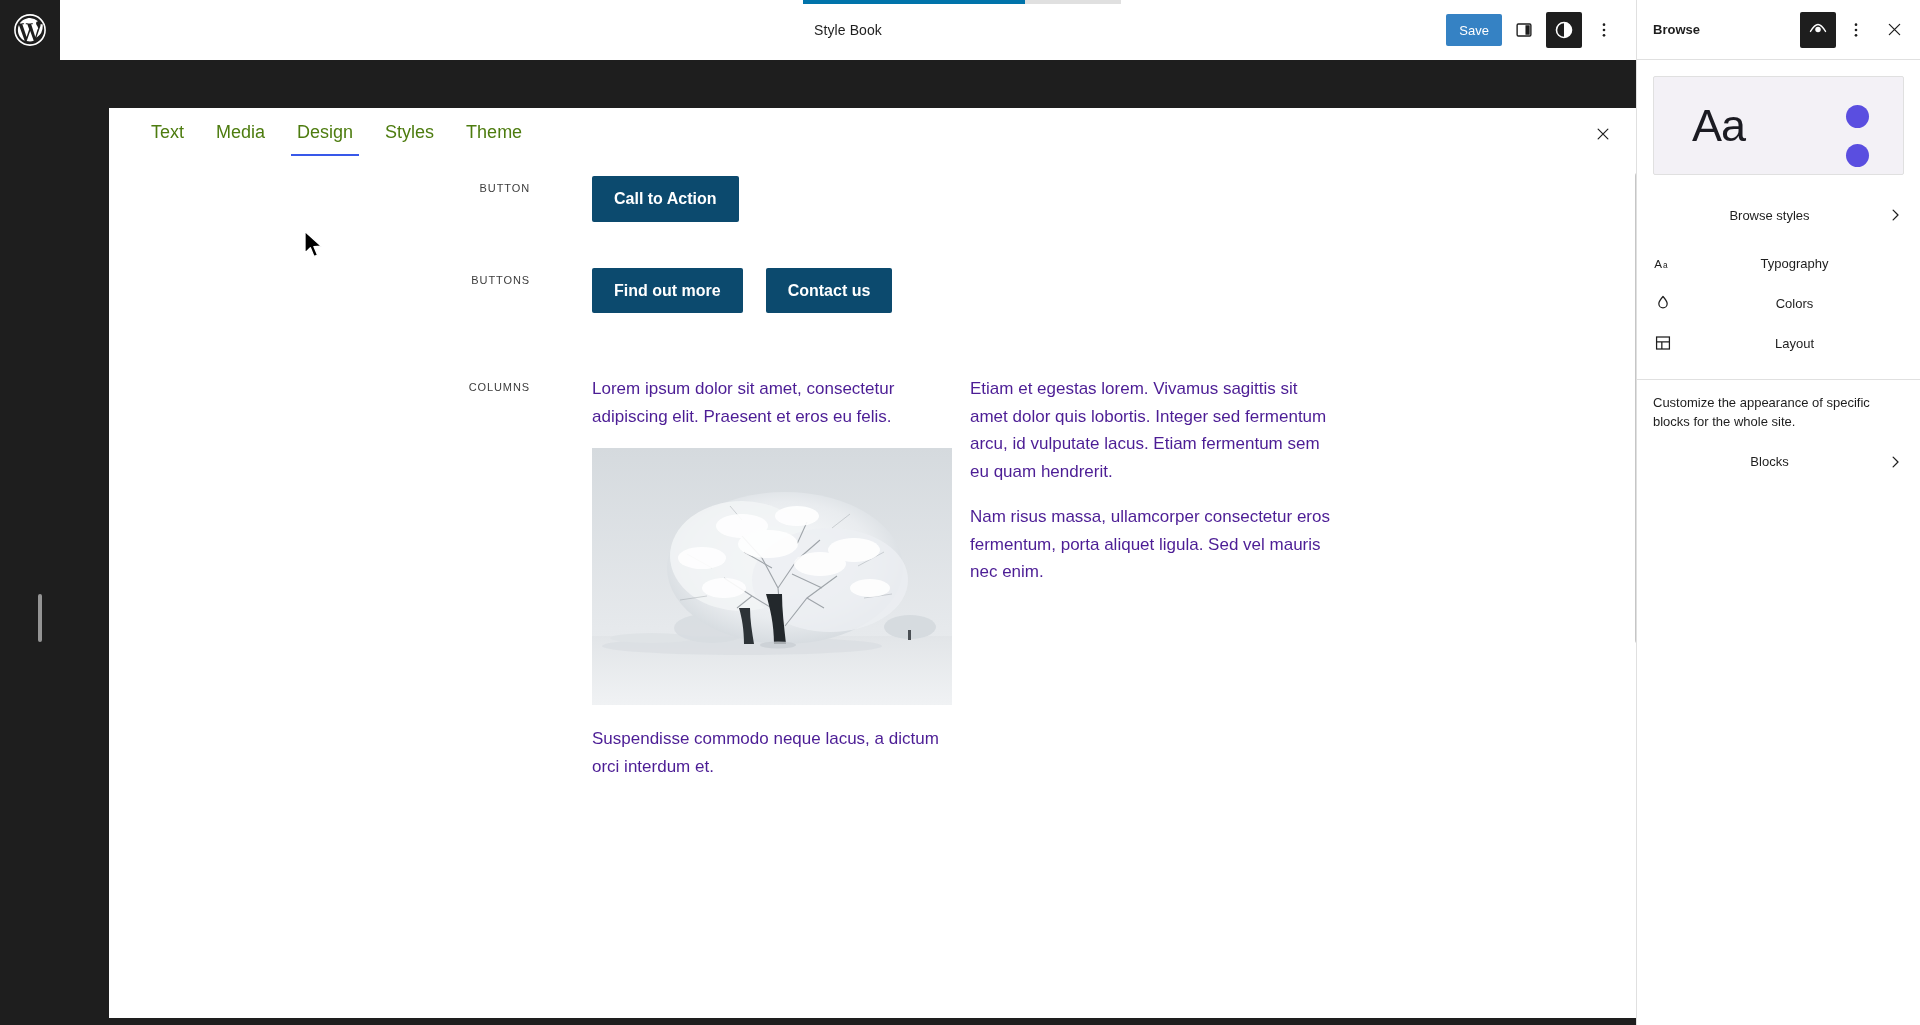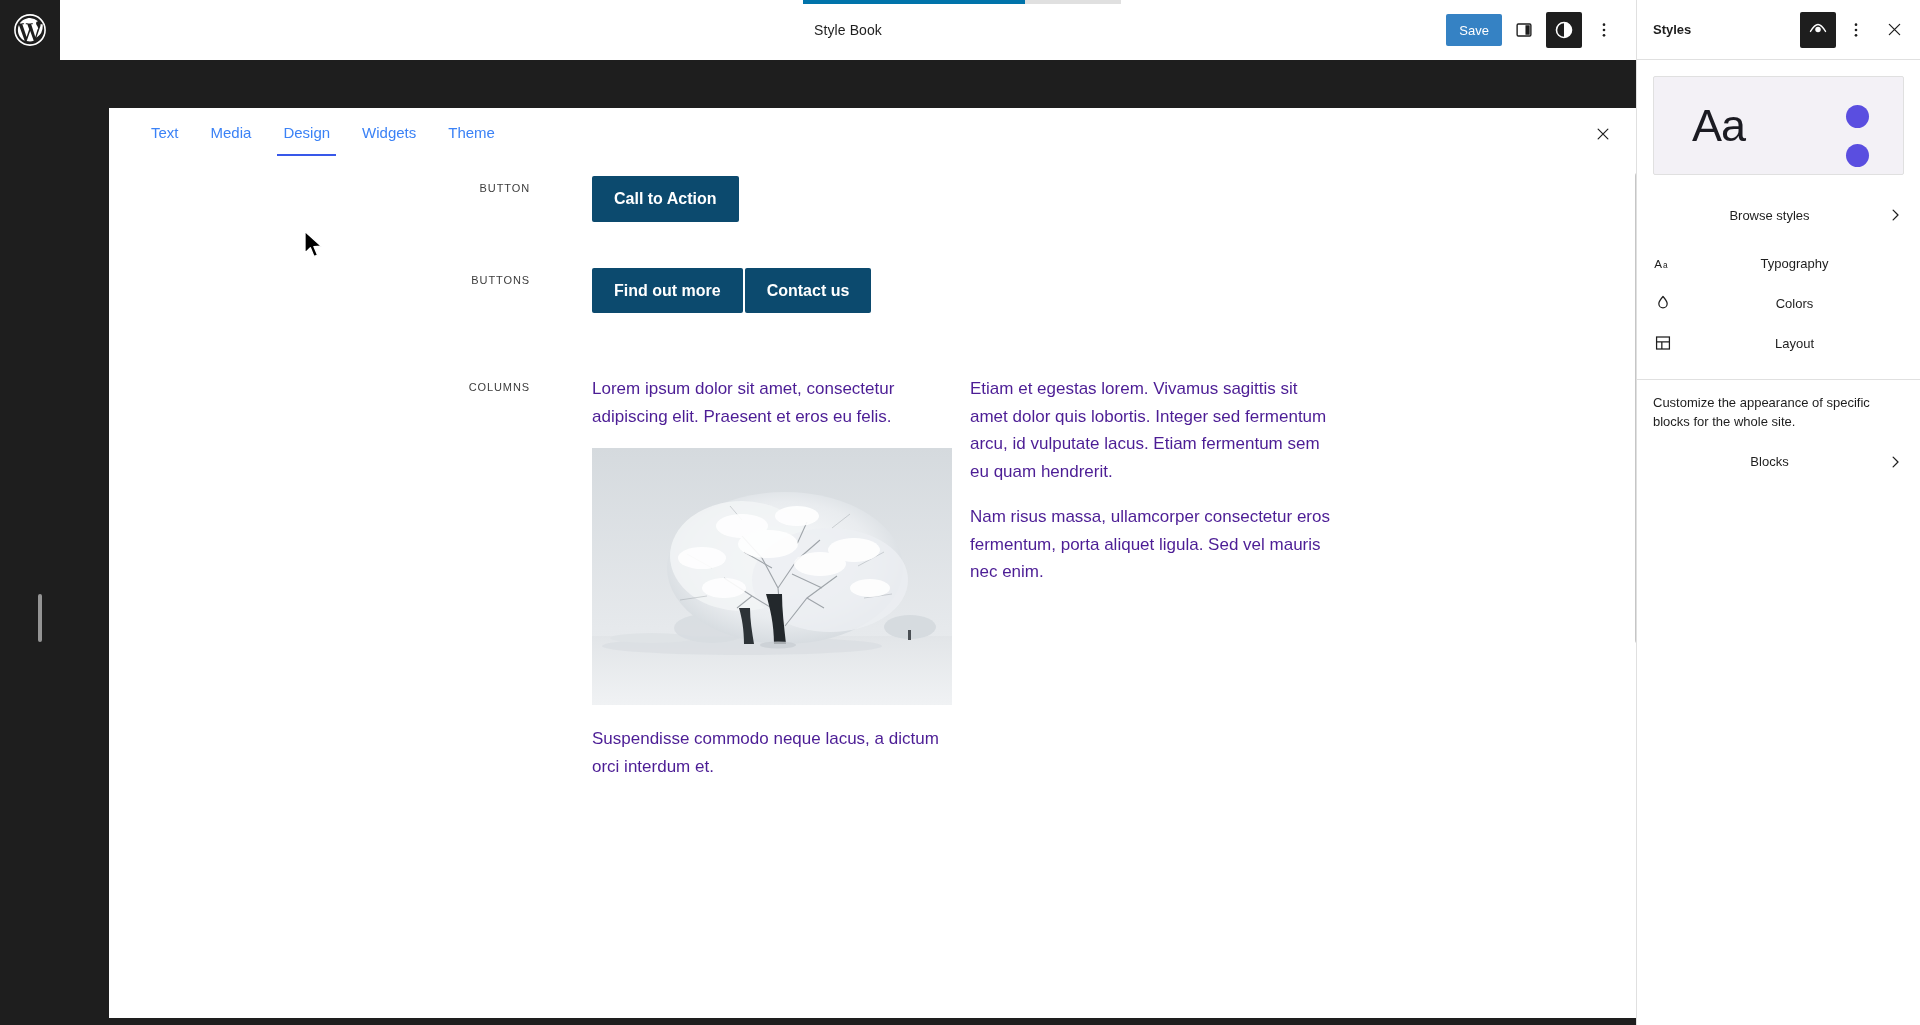--- a/index.html
+++ b/index.html
@@ -171,21 +171,21 @@
   }
   .sb-tabs {
     display: flex; align-items: flex-end;
     height: 48px;
     padding: 0 26px;
     position: relative;
   }
   .sb-tab {
     height: 48px; padding: 0 16px;
     display: flex; align-items: center;
-    font-size: 15px; color: #3b82f6;
+    font-size: 18px; color: #4d7c0f;
     cursor: pointer; position: relative;
     background: transparent; border: none;
     font-family: "Liberation Sans", sans-serif;
   }
   .sb-tab.active::after {
     content: ""; position: absolute;
     left: 10px; right: 10px; bottom: 0;
     height: 2px; background: #3858e9;
   }
   .sb-close {
@@ -228,21 +228,21 @@
   .wp-button {
     display: inline-block;
     background: #0c4a6e; color: #ffffff;
     border: none; border-radius: 2px;
     padding: 14px 22px;
     font-size: 16px; font-weight: bold;
     font-family: "Liberation Sans", sans-serif;
     cursor: pointer;
     line-height: 1.1;
   }
-  .btn-row { display: flex; gap: 2px; }
+  .btn-row { display: flex; gap: 23px; }
 
   .cols {
     display: flex; gap: 18px;
   }
   .col { width: 360px; }
   .col p {
     font-size: 17px; line-height: 1.62; color: #4c1d95;
     margin-bottom: 18px;
   }
   .col p:last-child { margin-bottom: 0; }
@@ -313,21 +313,21 @@
   <div class="canvas">
     <div class="resize-handle left"></div>
     <div class="resize-handle right"></div>
 
     <div class="stylebook">
 
       <div class="sb-tabs">
         <button class="sb-tab">Text</button>
         <button class="sb-tab">Media</button>
         <button class="sb-tab active">Design</button>
-        <button class="sb-tab">Widgets</button>
+        <button class="sb-tab">Styles</button>
         <button class="sb-tab">Theme</button>
         <button class="sb-close">
           <svg width="18" height="18" viewBox="0 0 24 24" aria-hidden="true">
             <path d="M5.5 5.5 18.5 18.5M18.5 5.5 5.5 18.5" stroke="#1e1e1e" stroke-width="1.6" stroke-linecap="round"></path>
           </svg>
         </button>
       </div>
 
       <div class="sb-scroll">
         <div class="sb-scrollbar"></div>
@@ -423,21 +423,21 @@
       </div>
     </div>
 
     <svg class="cursor" viewBox="0 0 22 30" aria-hidden="true">
       <path d="M2 1.5 L2 23 L7.4 17.8 L11 26.5 L14.5 25 L10.9 16.6 L18.4 16.2 Z" fill="#000000" stroke="#ffffff" stroke-width="1.3" stroke-linejoin="round"></path>
     </svg>
   </div>
 
   <div class="styles-panel">
     <div class="styles-header">
-      <div class="title">Styles</div>
+      <div class="title">Browse</div>
       <button class="icon-btn dark">
         <svg width="22" height="22" viewBox="0 0 24 24" aria-hidden="true">
           <path d="M3.8 13.6c3-5.1 5.9-7.6 8.2-7.6s5.2 2.5 8.2 7.6" fill="none" stroke="#ffffff" stroke-width="1.5" stroke-linecap="round"></path>
           <circle cx="12" cy="11.4" r="3" fill="#ffffff"></circle>
         </svg>
       </button>
       <button class="icon-btn">
         <svg width="22" height="22" viewBox="0 0 24 24" aria-hidden="true">
           <circle cx="12" cy="6.2" r="1.45" fill="#1e1e1e"></circle>
           <circle cx="12" cy="12" r="1.45" fill="#1e1e1e"></circle>

